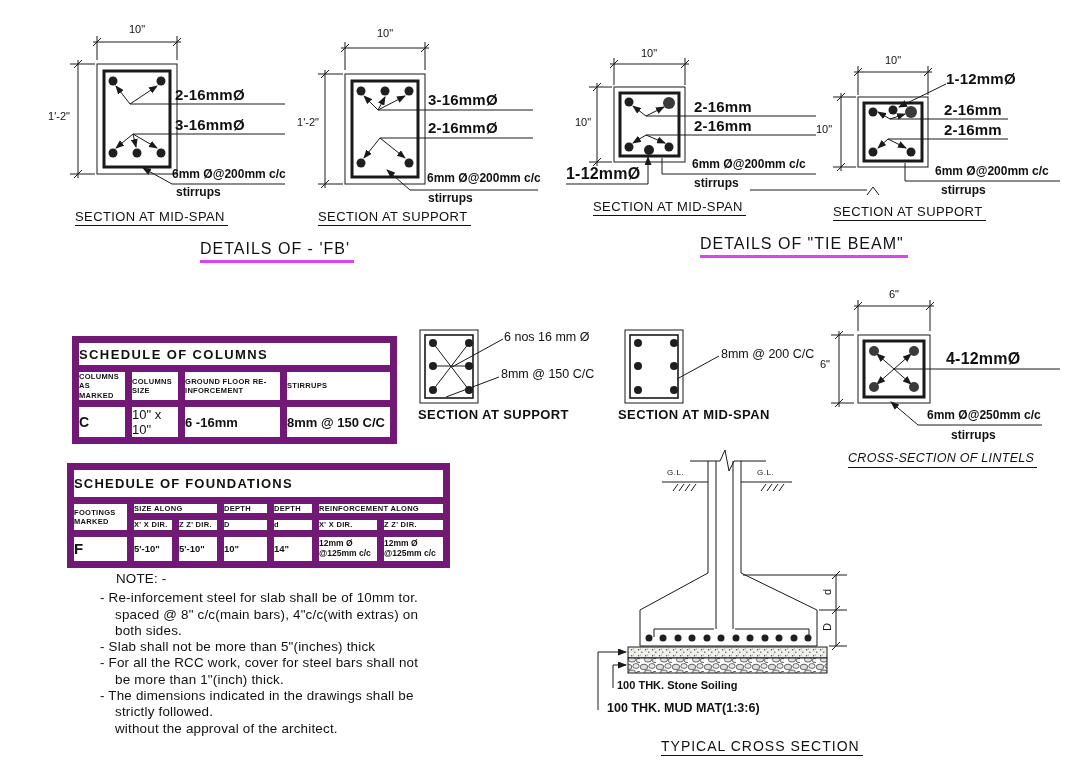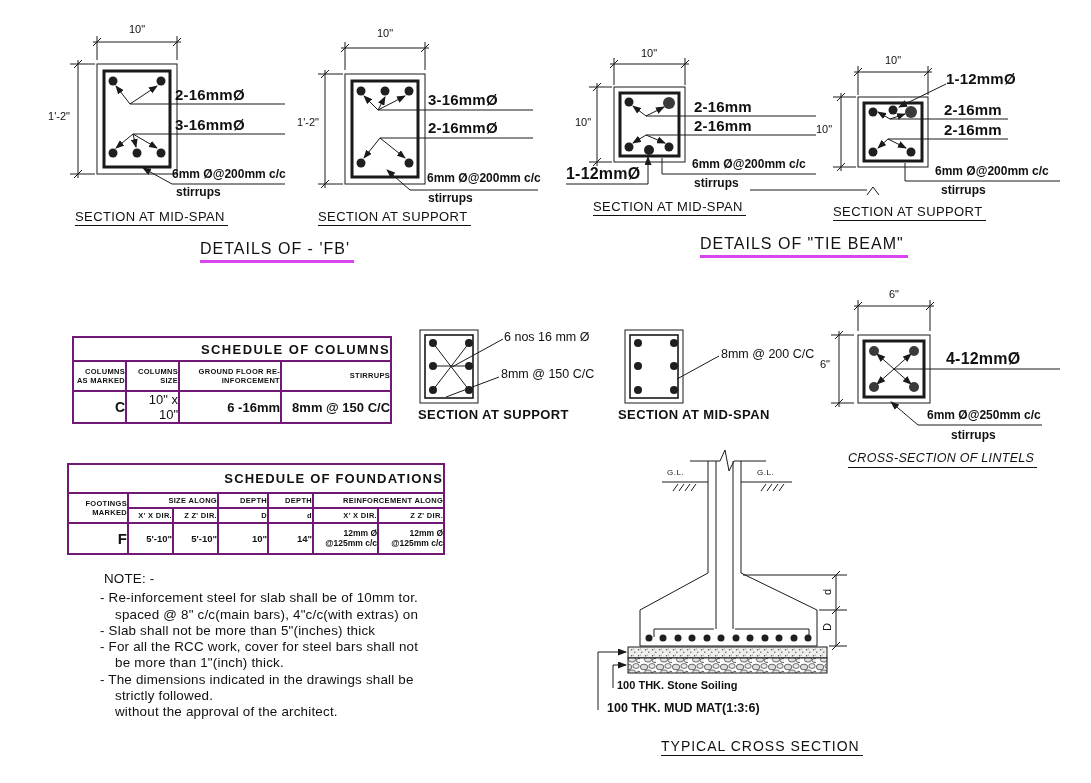--- a/index.html
+++ b/index.html
@@ -13,35 +13,35 @@
   .b12{font-size:12px;font-weight:bold;}
   .cap{font-size:13px;letter-spacing:.4px;border-bottom:1px solid #111;padding:0 3px 1px 0;}
   .cap2{font-size:12.5px;letter-spacing:.3px;border-bottom:1px solid #111;padding:0 3px 1px 0;font-style:italic;}
   .capb{font-size:13px;font-weight:bold;letter-spacing:.4px;}
   .title{font-size:16px;letter-spacing:1px;border-bottom:3px solid #d946ef;padding:0 4px 2px 0;}
   .gl{font-size:8px;letter-spacing:.5px;}
   .vdim{position:absolute;font-size:11px;transform:rotate(-90deg);}
   
   .sched{position:absolute;border-collapse:collapse;table-layout:fixed;background:#fff;
          font-family:"Liberation Sans",sans-serif;color:#111;border:2px solid #1a1a1a;}
-  .sched td{border:2px solid #701a75;text-align:right;vertical-align:middle;padding:0;overflow:hidden;}
+  .sched td{border:7px solid #701a75;text-align:left;vertical-align:middle;padding:0;overflow:hidden;}
   .ttitle{font-size:13px;font-weight:bold;letter-spacing:1.4px;height:22px;}
   .ttitle2{font-size:13px;font-weight:bold;letter-spacing:1.2px;height:27px;}
   .hcell{font-size:7.5px;font-weight:bold;letter-spacing:.3px;line-height:1.25;}
   .hleft{text-align:left;padding-left:5px;}
   .dmark{font-size:14px;font-weight:bold;}
   .dval{font-size:13px;}
   .dbold{font-size:13px;font-weight:bold;}
   .fmark{font-size:15px;font-weight:bold;}
   .fval{font-size:9.5px;font-weight:bold;}
   .fsm{font-size:8.5px;font-weight:bold;line-height:1.15;}
   
   .notes{position:absolute;left:100px;top:571px;width:398px;font-size:13.4px;
          line-height:16.3px;letter-spacing:.2px;color:#111;}
-  .nhead{margin-left:4px;margin-bottom:3px;}
+  .nhead{margin-left:16px;margin-bottom:3px;}
   .ind{padding-left:15px;}
 </style>
 </head>
 <body>
 
 <div class="canvas">
 
 <svg width="1091" height="783" viewBox="0 0 1091 783">
   <defs>
     <marker id="arr" markerWidth="9" markerHeight="7" refX="8" refY="3.5" orient="auto">
@@ -421,20 +421,21 @@
     <td class="fsm"><span>12mm Ø</span><br><span>@125mm c/c</span></td>
     <td class="fsm"><span>12mm Ø</span><br><span>@125mm c/c</span></td>
   </tr>
 </tbody>
     </table>
 
 <div class="notes">
   <div class="nhead">NOTE: -</div>
   <div>- Re-inforcement steel for slab shall be of 10mm tor.</div>
   <div class="ind">spaced @ 8" c/c(main bars), 4"c/c(with extras) on</div>
+  <div class="ind">both sides.</div>
   <div>- Slab shall not be more than 5"(inches) thick</div>
   <div>- For all the RCC work, cover for steel bars shall not</div>
   <div class="ind">be more than 1"(inch) thick.</div>
   <div>- The dimensions indicated in the drawings shall be</div>
   <div class="ind">strictly followed.</div>
   <div class="ind">without the approval of the architect.</div>
 </div>
 
 <div class="lbl gl" style="left:667px;top:469px">G.L.</div>
 <div class="lbl gl" style="left:757px;top:469px">G.L.</div>

